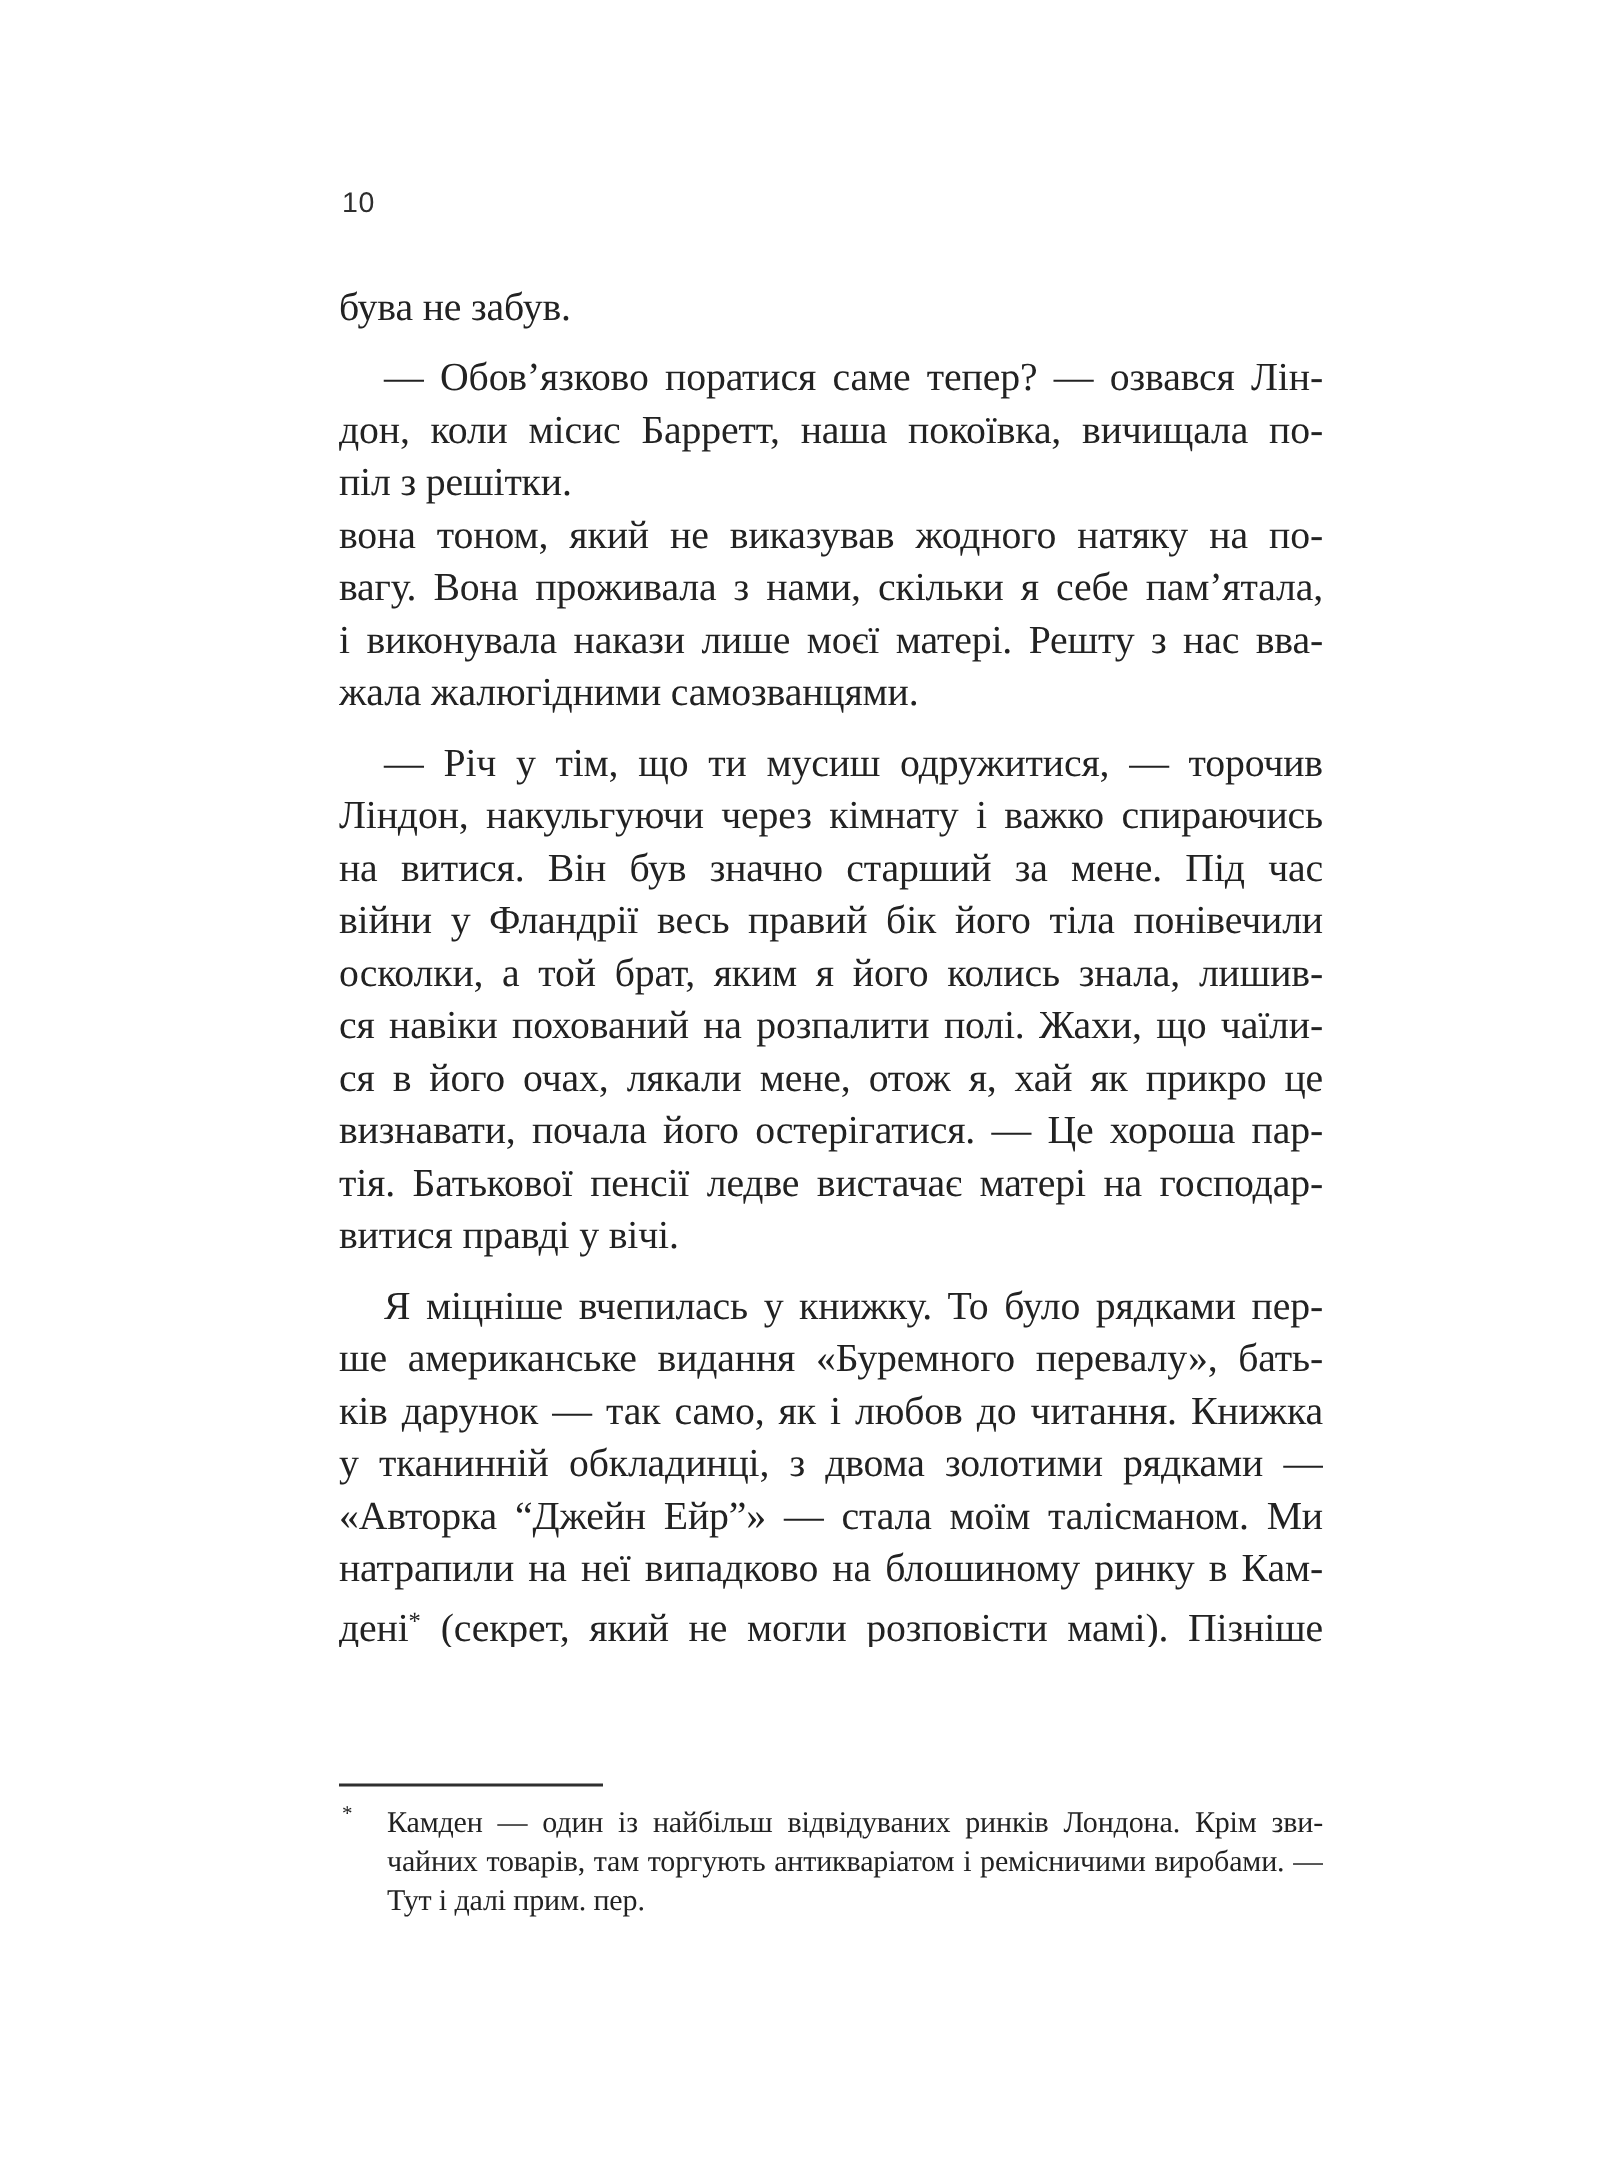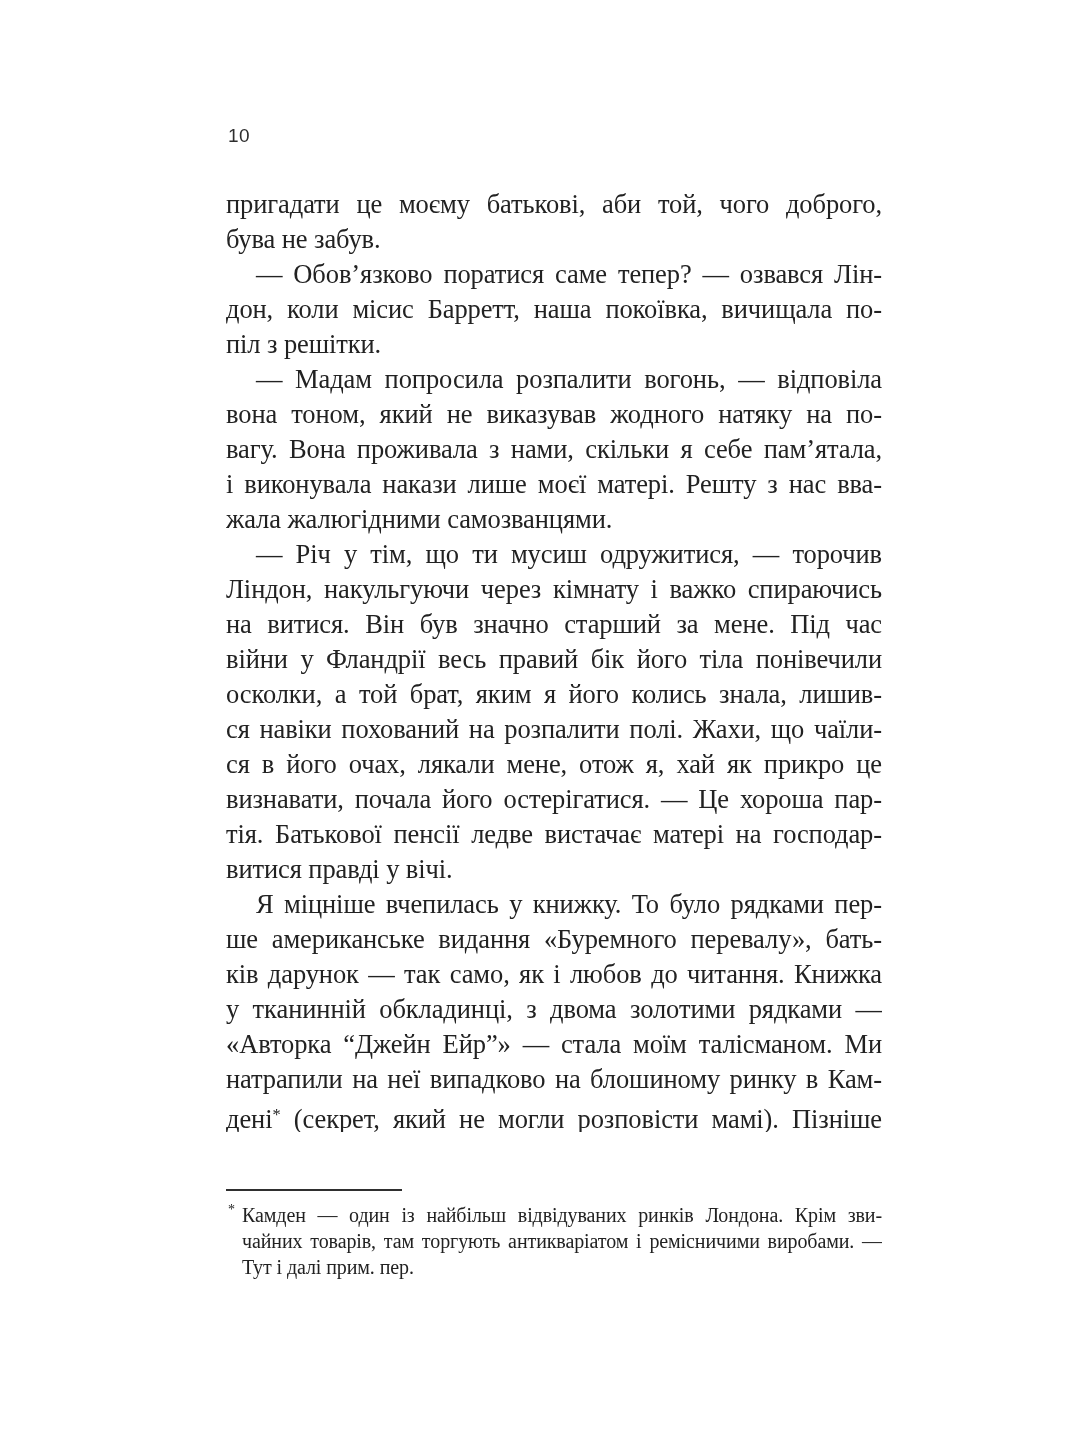--- a/index.html
+++ b/index.html
@@ -31,21 +31,21 @@
     color: var(--text, #222222);
   }
   .para { margin: 0; }
   .bline {
     text-align: justify;
     text-align-last: justify;
     height: 35px;
     overflow: hidden;
   }
   .bline.para-end { text-align-last: left; }
-  .bline.indent { text-indent: 30px; }
+  .bline.indent { text-indent: 30px; margin-top: 12px; }
   .sup-star {
     font-size: 0.62em;
     vertical-align: 0.5em;
     letter-spacing: 0;
   }
   .fn-sep {
     position: absolute;
     left: 226px;
     top: 1189px;
     width: 176px;
@@ -59,21 +59,21 @@
     width: 656px;
     color: var(--text, #222222);
   }
   .fn-marker {
     position: absolute;
     left: 2px;
     top: 0px;
     font-size: 14px;
   }
   .fn-lines {
-    margin-left: 16px;
+    margin-left: 32px;
     font-size: 20px;
     line-height: 26px;
     letter-spacing: -0.1px;
   }
   .fn-line {
     text-align: justify;
     text-align-last: justify;
     height: 26px;
     overflow: hidden;
   }
@@ -81,30 +81,28 @@
   .fn-line.italic { }
 </style>
 </head>
 <body>
 
 <div class="page">
   <div class="folio">10</div>
 
   <div class="main-text">
       <div class="para">
-        <div class="bline">пригадати це моєму батькові, аби той, чого доброго,</div>
         <div class="bline para-end">бува не забув.</div>
       </div>
       <div class="para">
         <div class="bline indent">— Обов’язково поратися саме тепер? — озвався Лін-</div>
         <div class="bline">дон, коли місис Барретт, наша покоївка, вичищала по-</div>
         <div class="bline para-end">піл з решітки.</div>
       </div>
       <div class="para">
-        <div class="bline indent">— Мадам попросила розпалити вогонь, — відповіла</div>
         <div class="bline">вона тоном, який не виказував жодного натяку на по-</div>
         <div class="bline">вагу. Вона проживала з нами, скільки я себе пам’ятала,</div>
         <div class="bline">і виконувала накази лише моєї матері. Решту з нас вва-</div>
         <div class="bline para-end">жала жалюгідними самозванцями.</div>
       </div>
       <div class="para">
         <div class="bline indent">— Річ у тім, що ти мусиш одружитися, — торочив</div>
         <div class="bline">Ліндон, накульгуючи через кімнату і важко спираючись</div>
         <div class="bline">на витися. Він був значно старший за мене. Під час</div>
         <div class="bline">війни у Фландрії весь правий бік його тіла понівечили</div>

